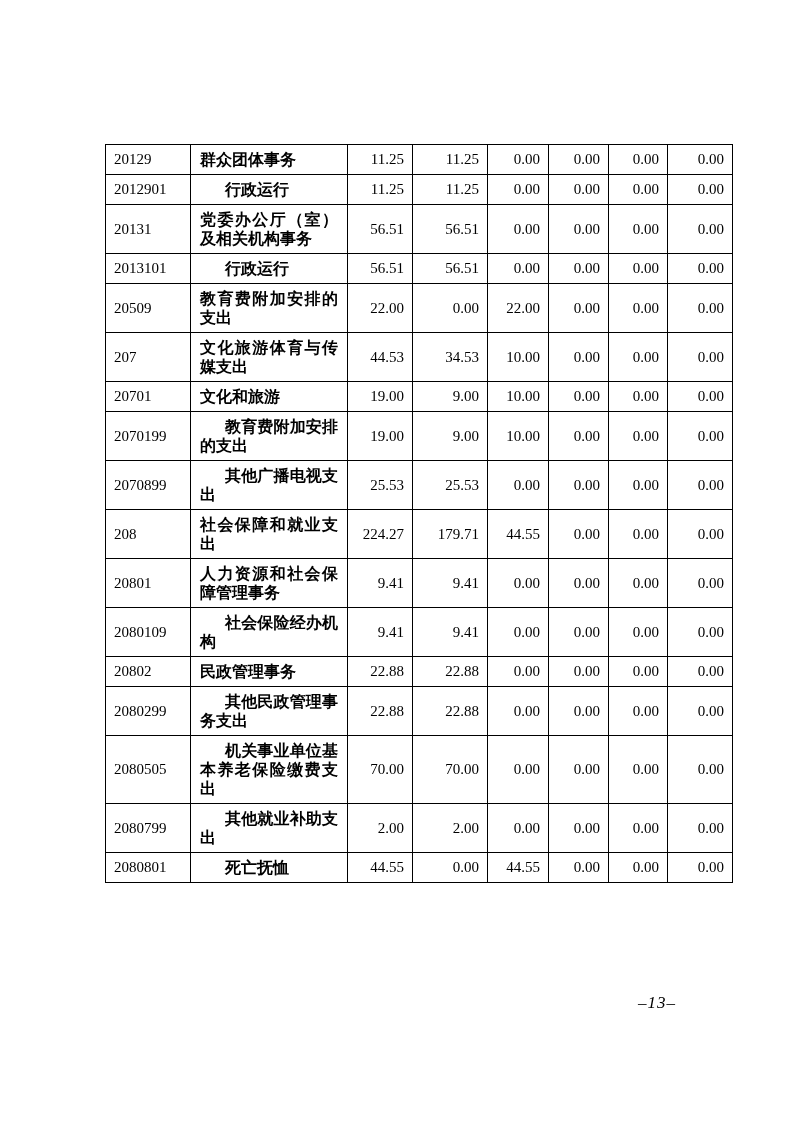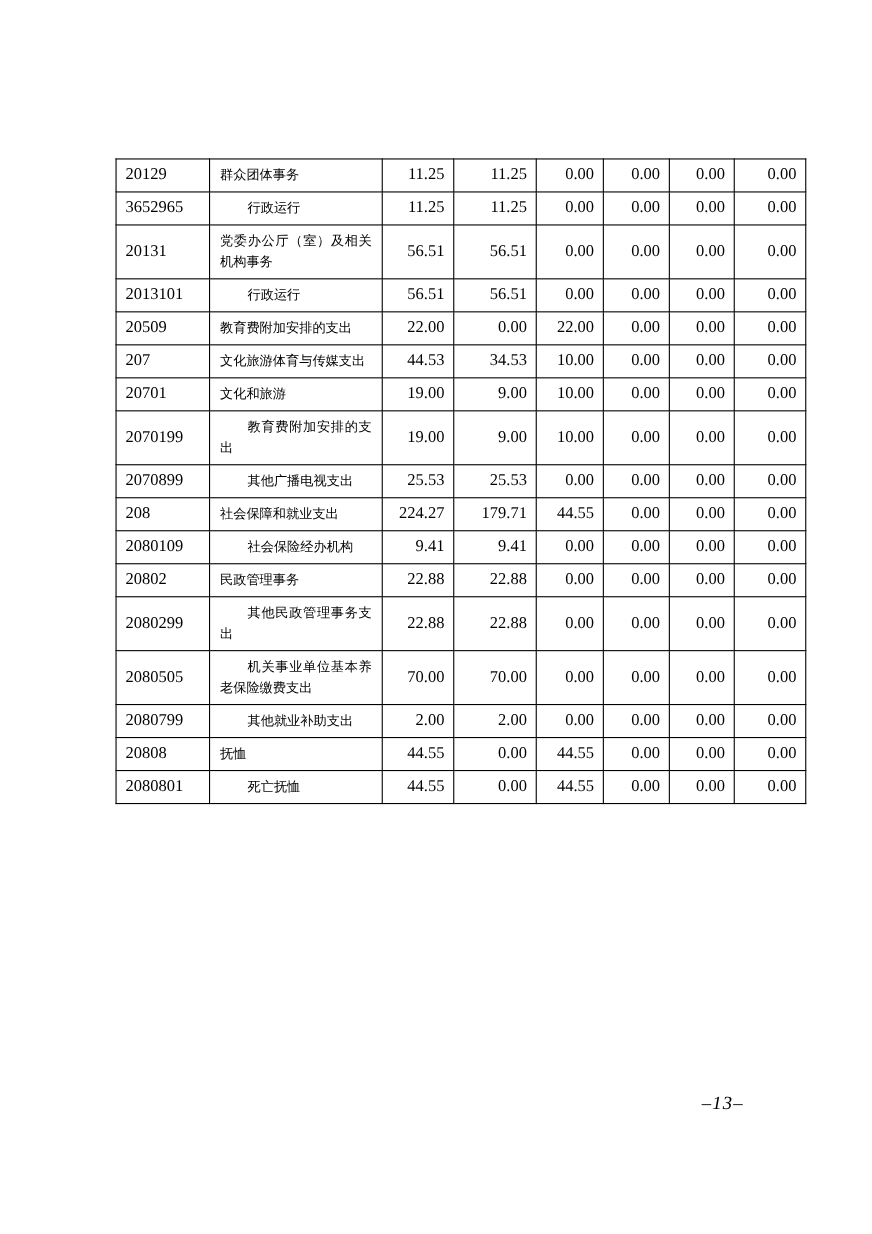--- a/index.html
+++ b/index.html
@@ -31,25 +31,26 @@
     box-sizing: border-box;
   }
   td.code {
     font-size: 15px;
     line-height: 19px;
     padding: 5px 6px 5px 8px;
     text-align: left;
     white-space: nowrap;
   }
   td.name {
-    font-size: 12px;
+    font-size: 16px;
     line-height: 19px;
     padding: 5px 9px;
     text-align: justify;
     text-justify: inter-ideograph;
+    font-weight: bold;
   }
   td.name.indent {
     text-indent: 25px;
   }
   td.num {
     font-size: 15px;
     line-height: 19px;
     padding: 5px 8px 5px 2px;
     text-align: right;
     white-space: nowrap;
@@ -84,21 +85,21 @@
           <td class="code">20129</td>
           <td class="name">群众团体事务</td>
           <td class="num">11.25</td>
           <td class="num">11.25</td>
           <td class="num">0.00</td>
           <td class="num">0.00</td>
           <td class="num">0.00</td>
           <td class="num">0.00</td>
         </tr>
         <tr>
-          <td class="code">3652965</td>
+          <td class="code">2012901</td>
           <td class="name indent">行政运行</td>
           <td class="num">11.25</td>
           <td class="num">11.25</td>
           <td class="num">0.00</td>
           <td class="num">0.00</td>
           <td class="num">0.00</td>
           <td class="num">0.00</td>
         </tr>
         <tr>
           <td class="code">20131</td>
@@ -174,20 +175,30 @@
           <td class="code">208</td>
           <td class="name">社会保障和就业支出</td>
           <td class="num">224.27</td>
           <td class="num">179.71</td>
           <td class="num">44.55</td>
           <td class="num">0.00</td>
           <td class="num">0.00</td>
           <td class="num">0.00</td>
         </tr>
         <tr>
+          <td class="code">20801</td>
+          <td class="name">人力资源和社会保障管理事务</td>
+          <td class="num">9.41</td>
+          <td class="num">9.41</td>
+          <td class="num">0.00</td>
+          <td class="num">0.00</td>
+          <td class="num">0.00</td>
+          <td class="num">0.00</td>
+        </tr>
+        <tr>
           <td class="code">2080109</td>
           <td class="name indent">社会保险经办机构</td>
           <td class="num">9.41</td>
           <td class="num">9.41</td>
           <td class="num">0.00</td>
           <td class="num">0.00</td>
           <td class="num">0.00</td>
           <td class="num">0.00</td>
         </tr>
         <tr>
@@ -224,30 +235,20 @@
           <td class="code">2080799</td>
           <td class="name indent">其他就业补助支出</td>
           <td class="num">2.00</td>
           <td class="num">2.00</td>
           <td class="num">0.00</td>
           <td class="num">0.00</td>
           <td class="num">0.00</td>
           <td class="num">0.00</td>
         </tr>
         <tr>
-          <td class="code">20808</td>
-          <td class="name">抚恤</td>
-          <td class="num">44.55</td>
-          <td class="num">0.00</td>
-          <td class="num">44.55</td>
-          <td class="num">0.00</td>
-          <td class="num">0.00</td>
-          <td class="num">0.00</td>
-        </tr>
-        <tr>
           <td class="code">2080801</td>
           <td class="name indent">死亡抚恤</td>
           <td class="num">44.55</td>
           <td class="num">0.00</td>
           <td class="num">44.55</td>
           <td class="num">0.00</td>
           <td class="num">0.00</td>
           <td class="num">0.00</td>
         </tr>
       </tbody>

